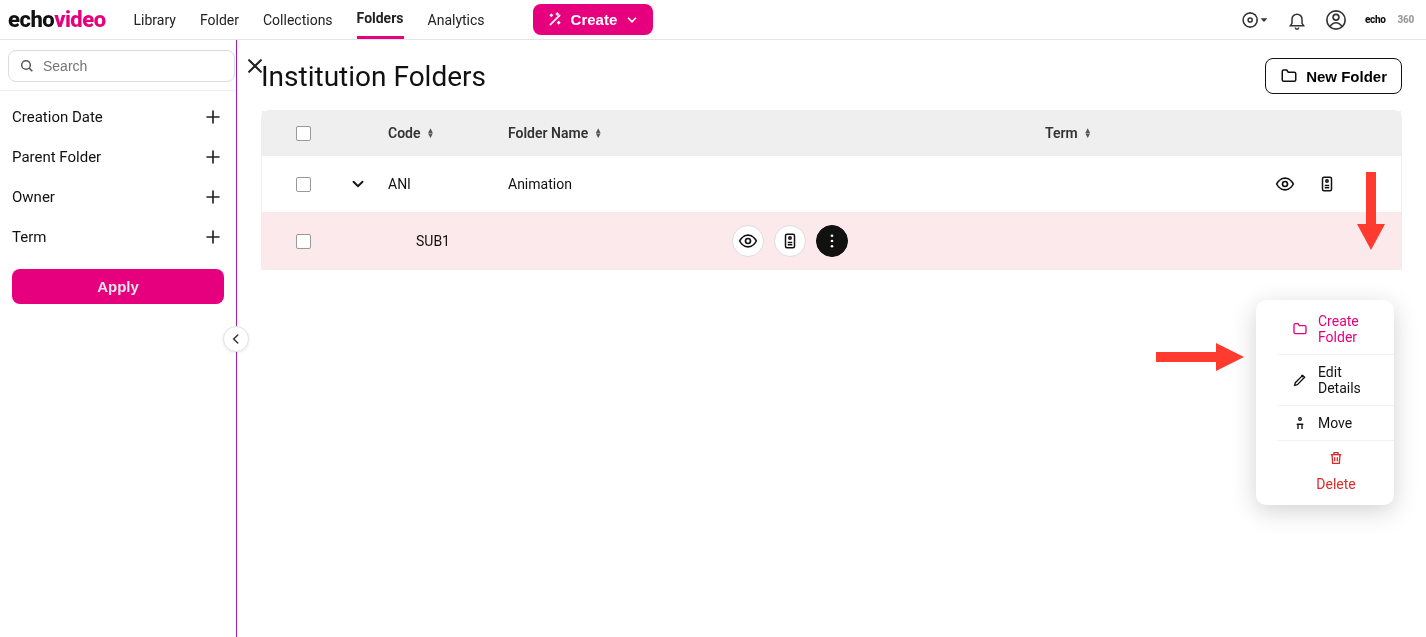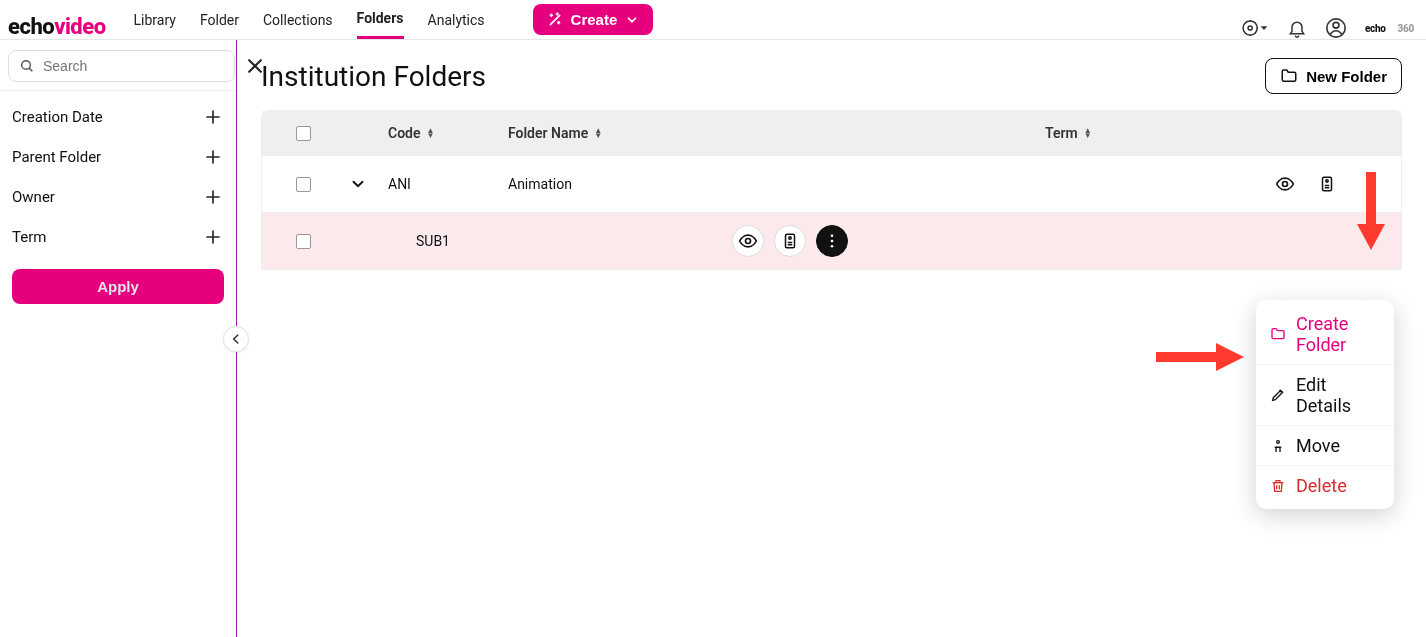--- a/index.html
+++ b/index.html
@@ -12,21 +12,21 @@
     height: 637px;
     overflow: hidden;
     position: relative;
   }
 
   
   .topbar {
     height: 40px;
     border-bottom: 1px solid #e5e5e5;
     display: flex;
-    align-items: flex-end;
+    align-items: center;
     padding: 0 12px 0 8px;
   }
   .logo {
     font-weight: 800;
     font-size: 22px;
     letter-spacing: -0.5px;
     margin-right: 28px;
     display: flex;
     align-items: baseline;
   }
@@ -213,24 +213,25 @@
     box-shadow:0 6px 24px rgba(0,0,0,0.18);
     padding:4px 0;
     z-index:20;
   }
   .menu-item {
     display:flex;
     align-items:center;
     gap:10px;
     padding:9px 14px;
     cursor:pointer;
-    font-size:18px;
+    font-size:14px;
     border-bottom:1px solid #f2f2f2;
-  }
-  .menu-item:last-child { border-bottom:none; }
+    margin-left:22px;
+  }
+  .menu-item:last-child { border-bottom:none;flex-direction:column; }
   .menu-item.pink { color:#e6007e; }
   .menu-item.red { color:#d92c2c; }
 
   
   .arrow-down {
     position:absolute;
     right:38px;
     top:132px;
     z-index:30;
     pointer-events:none;

